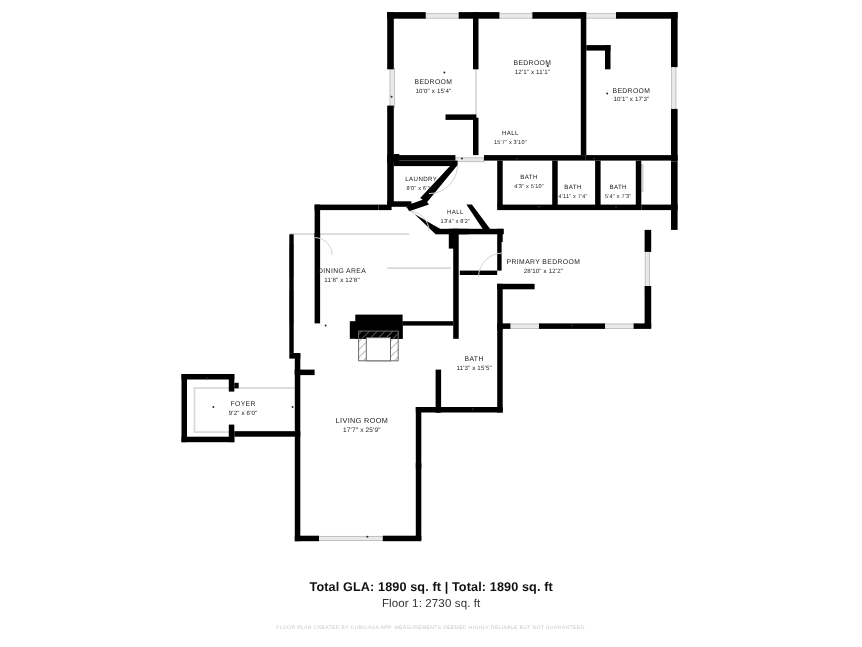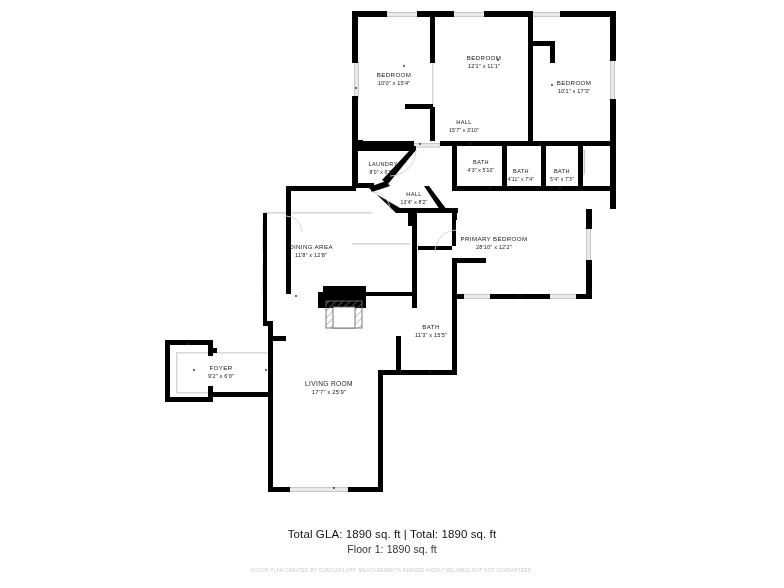--- a/index.html
+++ b/index.html
@@ -62,21 +62,21 @@
   
   #summary-block {
     position: absolute;
     left: 0;
     top: 528px;
     width: 784px;
     text-align: center;
   }
   #summary-total {
     font-size: 11.5px;
-    font-weight: normal;
+    font-weight: bold;
     color: #111111;
     letter-spacing: 0.1px;
   }
   #summary-floor {
     font-size: 10.5px;
     color: #333333;
     margin-top: 3px;
     letter-spacing: 0.1px;
   }
   #disclaimer {
@@ -368,18 +368,18 @@
     <span class="room-dims">9'2" x 6'0"</span>
   </div>
 
   <div class="room-label big" style="left:329px; top:388px;">
     <span class="room-name">LIVING ROOM</span>
     <span class="room-dims">17'7" x 25'9"</span>
   </div>
 
   <div id="summary-block">
     <div id="summary-total">Total GLA: 1890 sq. ft | Total: 1890 sq. ft</div>
-    <div id="summary-floor">Floor 1: 1890 sq. ft</div>
+    <div id="summary-floor">Floor 1: 2730 sq. ft</div>
   </div>
 
   <div id="disclaimer">FLOOR PLAN CREATED BY CUBICASA APP. MEASUREMENTS DEEMED HIGHLY RELIABLE BUT NOT GUARANTEED.</div>
 
 </div>
 
 </body></html>

